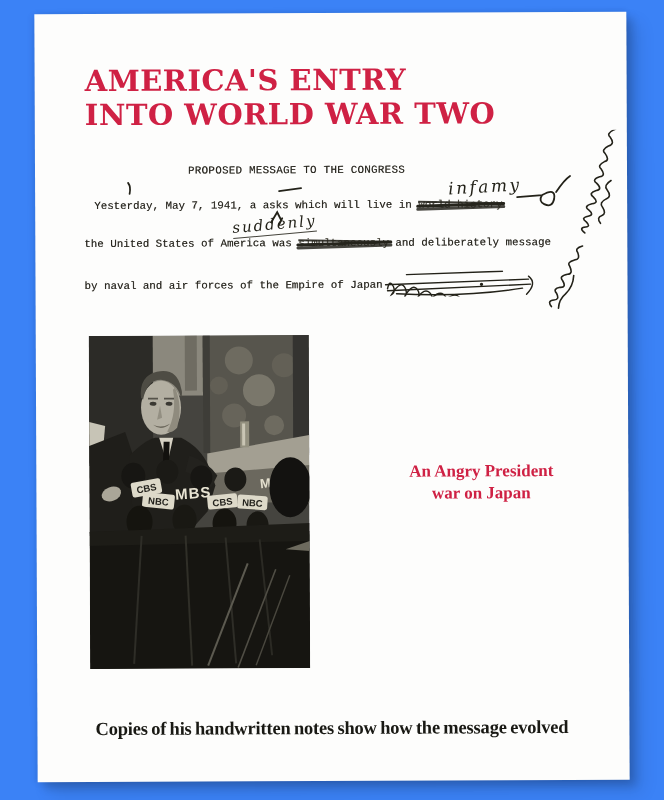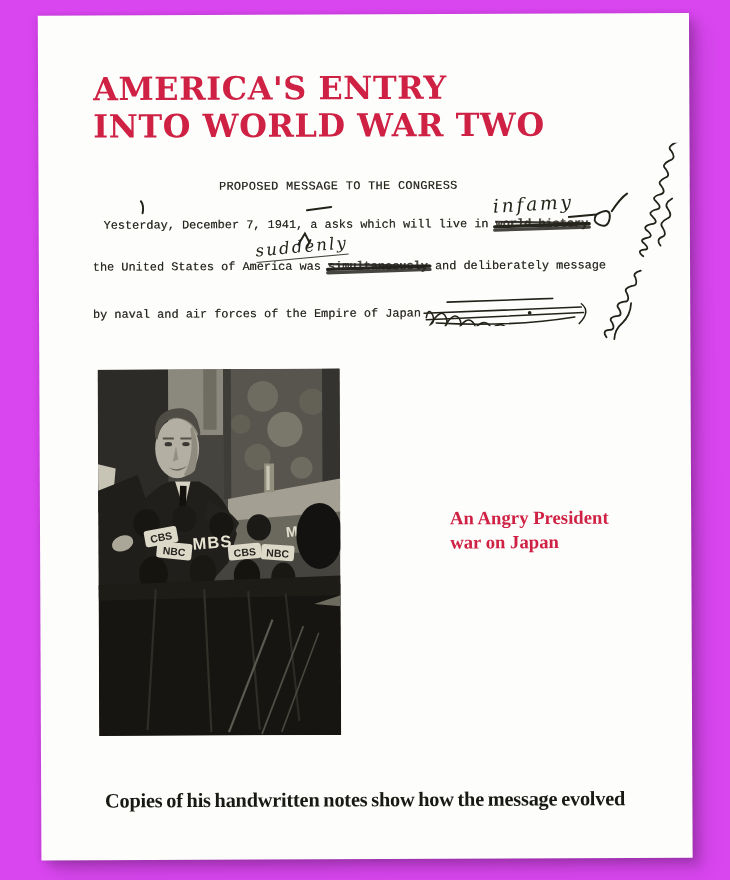--- a/index.html
+++ b/index.html
@@ -1,21 +1,21 @@
 <!DOCTYPE html>
 <html><head>
 <meta charset="utf-8">
 <style>
   html,body{margin:0;padding:0;}
   body{
     width:664px;height:800px;overflow:hidden;
     background:#ffffff;
     font-family:"Liberation Serif", serif;
   }
-  .canvas{position:relative;width:664px;height:800px;background:#d946ef;}
+  .canvas{position:relative;width:664px;height:800px;background:#3b82f6;}
   .page{
     position:absolute;left:36px;top:13px;width:592px;height:768px;
     background:#fdfdfc;
     transform:rotate(-0.25deg);
     box-shadow:
       6px 6px 9px rgba(0,0,0,.16),
       12px 12px 18px rgba(0,0,0,.10),
       -3px 1px 6px rgba(0,0,0,.06),
       1px -2px 5px rgba(0,0,0,.05);
   }
@@ -27,26 +27,26 @@
   }
   .page-title span{display:block;}
   
   .draft{position:absolute;left:0;top:0;width:592px;height:330px;}
   .typed{
     position:absolute;white-space:nowrap;
     font-family:"Liberation Mono","DejaVu Sans Mono",monospace;
     font-size:10.8px;color:#26241d;
     text-shadow:.3px 0 0 rgba(38,36,29,.55);
   }
-  .d-heading{left:164px;top:151px;letter-spacing:.3px;}
+  .d-heading{left:153px;top:151px;letter-spacing:.3px;}
   .d-line1{left:59px;top:186px;}
   .d-line2{left:49px;top:224px;}
   .d-line3{left:49px;top:258px;}
   .scratched{
-    position:relative;display:inline-block;color:#4b493f;font-weight:bold;
+    position:relative;display:inline-block;color:#4b493f;
   }
   .scratched::before{
     content:"";position:absolute;left:-2px;right:-3px;top:42%;height:3.2px;
     background:#26251d;border-radius:2px;transform:rotate(-1.6deg);
     box-shadow:0 3px 0 rgba(38,37,29,.85);
   }
   .scratched::after{
     content:"";position:absolute;left:0;right:-2px;top:24%;height:2.4px;
     background:rgba(38,37,29,.9);transform:rotate(1.2deg);
   }
@@ -61,21 +61,21 @@
     border-bottom:1.5px solid rgba(35,34,25,.85);padding-bottom:1px;
   }
   .edit-marks{position:absolute;left:40px;top:140px;pointer-events:none;}
   .margin-script{position:absolute;left:470px;top:118px;pointer-events:none;}
   .japan-scribble{vertical-align:-9px;margin-left:2px;}
   
   .photo{position:absolute;left:53px;top:322px;width:220px;height:333px;}
   .photo svg{display:block;}
   
   .red-caption{
-    position:absolute;right:75px;top:448px;text-align:left;
+    position:absolute;right:75px;top:448px;text-align:center;
     font-family:"Liberation Serif", serif;font-weight:bold;
     font-size:17px;line-height:21.5px;color:#cf2144;white-space:nowrap;
   }
   
   .bottom-caption{
     position:absolute;left:58px;top:705px;
     font-family:"Liberation Serif", serif;font-weight:bold;
     font-size:18.5px;letter-spacing:-.2px;word-spacing:-1px;
     color:#191914;white-space:nowrap;
   }
@@ -88,21 +88,21 @@
   <div class="page">
 
     <h1 class="page-title">
       <span>AMERICA'S ENTRY</span>
       <span>INTO WORLD WAR TWO</span>
     </h1>
 
     <div class="draft">
       <div class="typed d-heading">PROPOSED MESSAGE TO THE CONGRESS</div>
 
-      <div class="typed d-line1"><span>Yesterday, December 7, 1941,</span><span> a asks which will live in </span><span class="scratched">world history</span></div>
+      <div class="typed d-line1"><span>Yesterday, May 7, 1941,</span><span> a asks which will live in </span><span class="scratched">world history</span></div>
 
       <span class="handwritten hw-infamy">infamy</span>
       <span class="handwritten hw-suddenly">suddenly</span>
 
       <div class="typed d-line2"><span>the United States of America was </span><span class="scratched">simultaneously</span><span> and deliberately message</span></div>
 
       <div class="typed d-line3"><span>by naval and air forces of the Empire of Japan</span><svg class="japan-scribble" width="150" height="26" viewBox="0 0 150 26">
           <g fill="none" stroke="#232219" stroke-width="1.4" stroke-linecap="round">
             <path d="M3 18 q2 -10 6 -2 q2 6 -2 8 q10 -16 14 -6 q2 6 -1 8 q8 -14 13 -7 q3 5 0 8 q7 -10 12 -5 q4 4 1 7 q8 -9 13 -5 q4 3 1 6 q9 -8 14 -4 q4 3 0 6 q10 -7 15 -3 q4 3 -1 6 q12 -6 17 -2 q4 3 -2 5 q14 -5 18 0"></path>
             <path d="M1 14 L144 9"></path>

